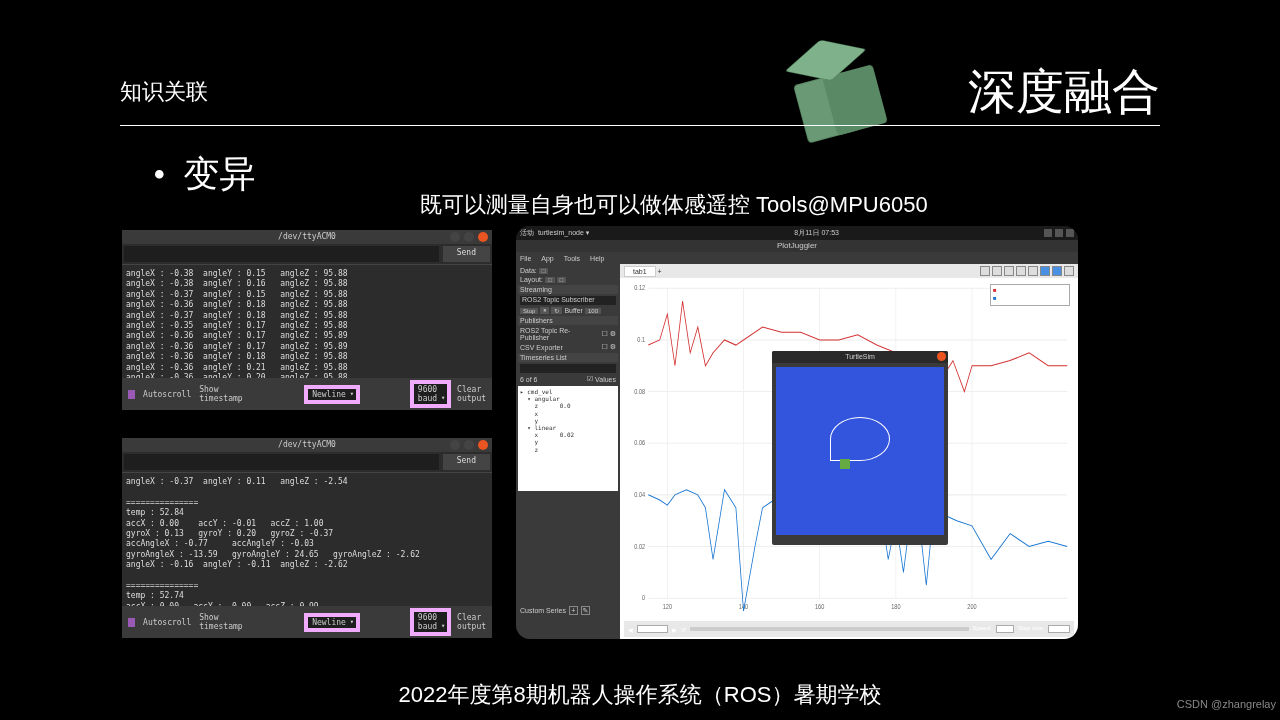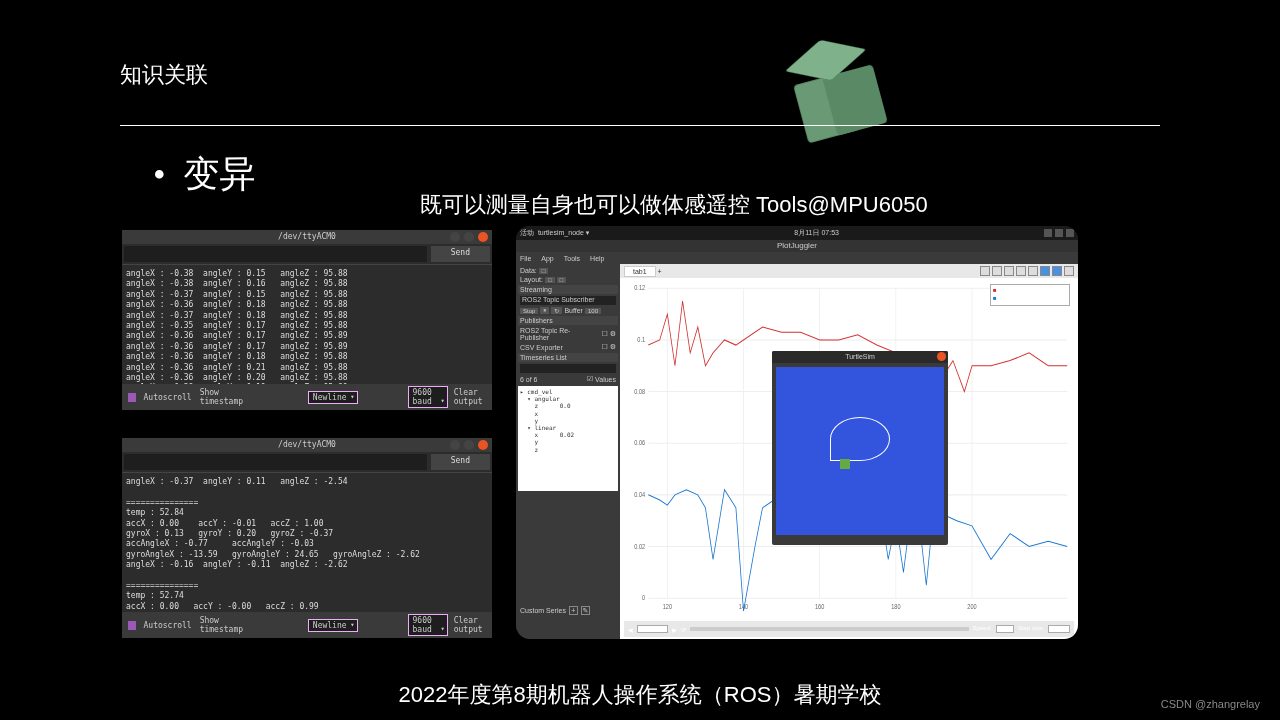--- a/index.html
+++ b/index.html
@@ -39,21 +39,21 @@
   .bullet::before { content: "•"; }
   .subtitle {
     position: absolute; top: 190px; left: 420px;
     font-size: 22px;
   }
   .footer {
     position: absolute; bottom: 10px; width: 100%;
     text-align: center; font-size: 22px;
   }
   .watermark {
-    position: absolute; bottom: 10px; right: 20px;
+    position: absolute; bottom: 10px; right: 4px;
     font-size: 11px; color: #888;
   }
 
   
   .term {
     position: absolute; background: #2c2c2c; border-radius: 0;
     font-family: "DejaVu Sans Mono", monospace; font-size: 8px; color: #ddd;
   }
   .term1 { left: 122px; top: 230px; width: 370px; height: 180px; }
   .term2 { left: 122px; top: 438px; width: 370px; height: 200px; }
@@ -68,34 +68,34 @@
   .term-min, .term-max {
     position: absolute; top: 2px; width: 10px; height: 10px;
     background: #444; border-radius: 50%;
   }
   .term-min { right: 32px; } .term-max { right: 18px; }
   .term-input {
     display: flex; border-bottom: 1px solid #444;
   }
   .term-input-box { flex: 1; background: #1e1e1e; height: 16px; margin: 2px; }
   .term-send {
-    background: #444; padding: 2px 20px; font-size: 8px; margin: 2px;
+    background: #444; padding: 2px 14px; font-size: 8px; margin: 2px;
   }
   .term-body {
     padding: 4px; white-space: pre; line-height: 1.3; overflow: hidden;
     height: calc(100% - 48px);
   }
   .term-footer {
     position: absolute; bottom: 0; left: 0; right: 0;
     background: #3a3a3a; display: flex; align-items: center; padding: 2px 6px;
     font-size: 8px; gap: 8px; color: #ccc;
   }
   .term-footer .right { margin-left: auto; display:flex; gap:6px; align-items:center;}
   .chk { display:inline-block; width:9px; height:9px; background:#9b59b6; }
-  .dd { background:#1e1e1e; padding:1px 10px 1px 4px; border:1px solid #f0abfc; position:relative;margin-left:44px;}
+  .dd { background:#1e1e1e; padding:1px 10px 1px 4px; border:4px solid #f0abfc; position:relative;margin-left:44px;}
   .dd::after{content:"▾"; position:absolute; right:2px; font-size:7px;}
 
   
   .app {
     position: absolute; left: 516px; top: 226px; width: 562px; height: 413px;
     background: #222; border-radius: 14px; overflow: hidden;
   }
   .topbar { height: 14px; background: #1a1a1a; display:flex; align-items:center; font-size:7px; color:#ccc; padding:0 4px;}
   .topbar .center{flex:1; text-align:center;}
   .topbar .icons{display:flex; gap:3px;}
@@ -138,20 +138,21 @@
   .sq{width:9px;height:9px;border:1px solid #888; text-align:center; line-height:7px;}
 
   .timebar{position:absolute; bottom:2px; left:108px; right:4px; height:16px; background:#e8e8e8; display:flex; align-items:center; font-size:6px; padding:0 4px; gap:4px;}
   .timebar .r{margin-left:auto; display:flex; gap:4px;}
 </style>
 </head>
 <body>
 
 <div class="header">
   <div class="header-left">知识关联</div>
+  <div class="header-right">深度融合</div>
 </div>
 <div class="header-icon">
   <div class="cube-face cube-left"></div>
   <div class="cube-face cube-right"></div>
   <div class="cube-face cube-top"></div>
 </div>
 <div class="rule"></div>
 
 <div class="bullet">
     <span>变异</span>

